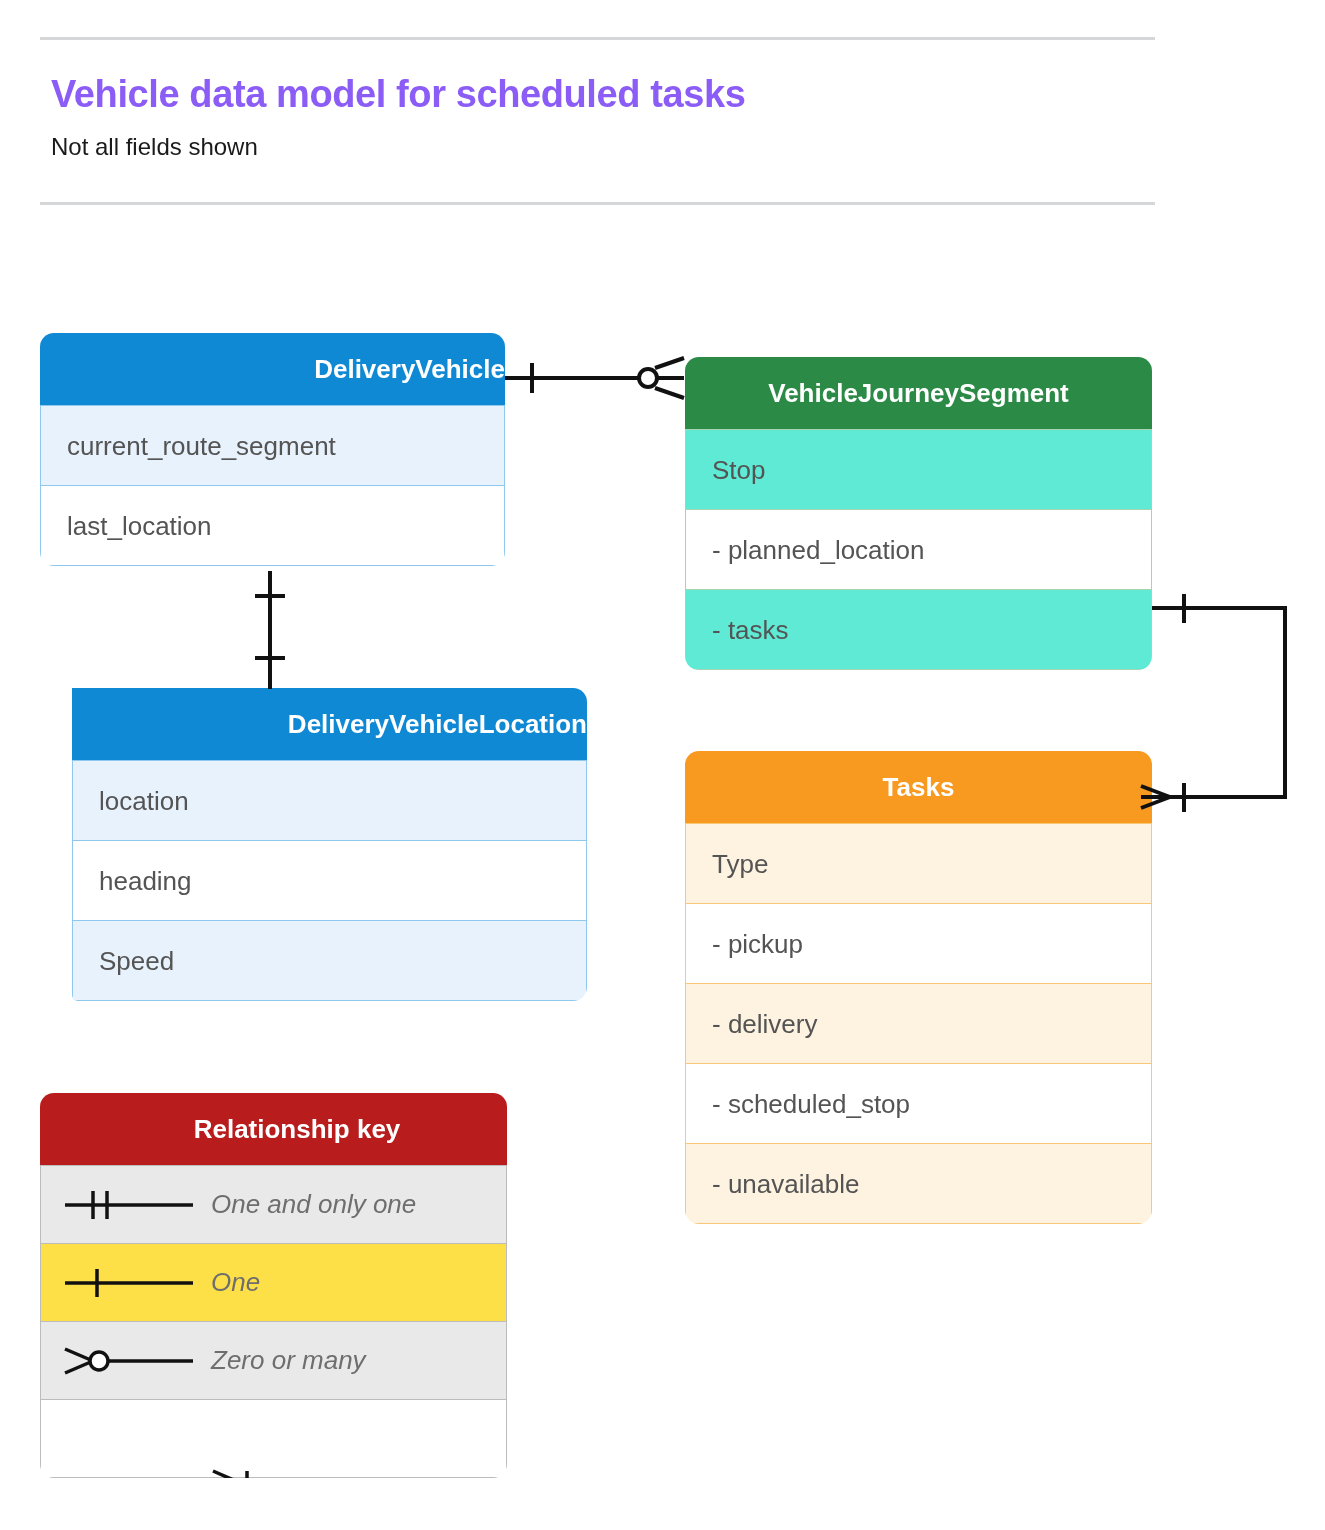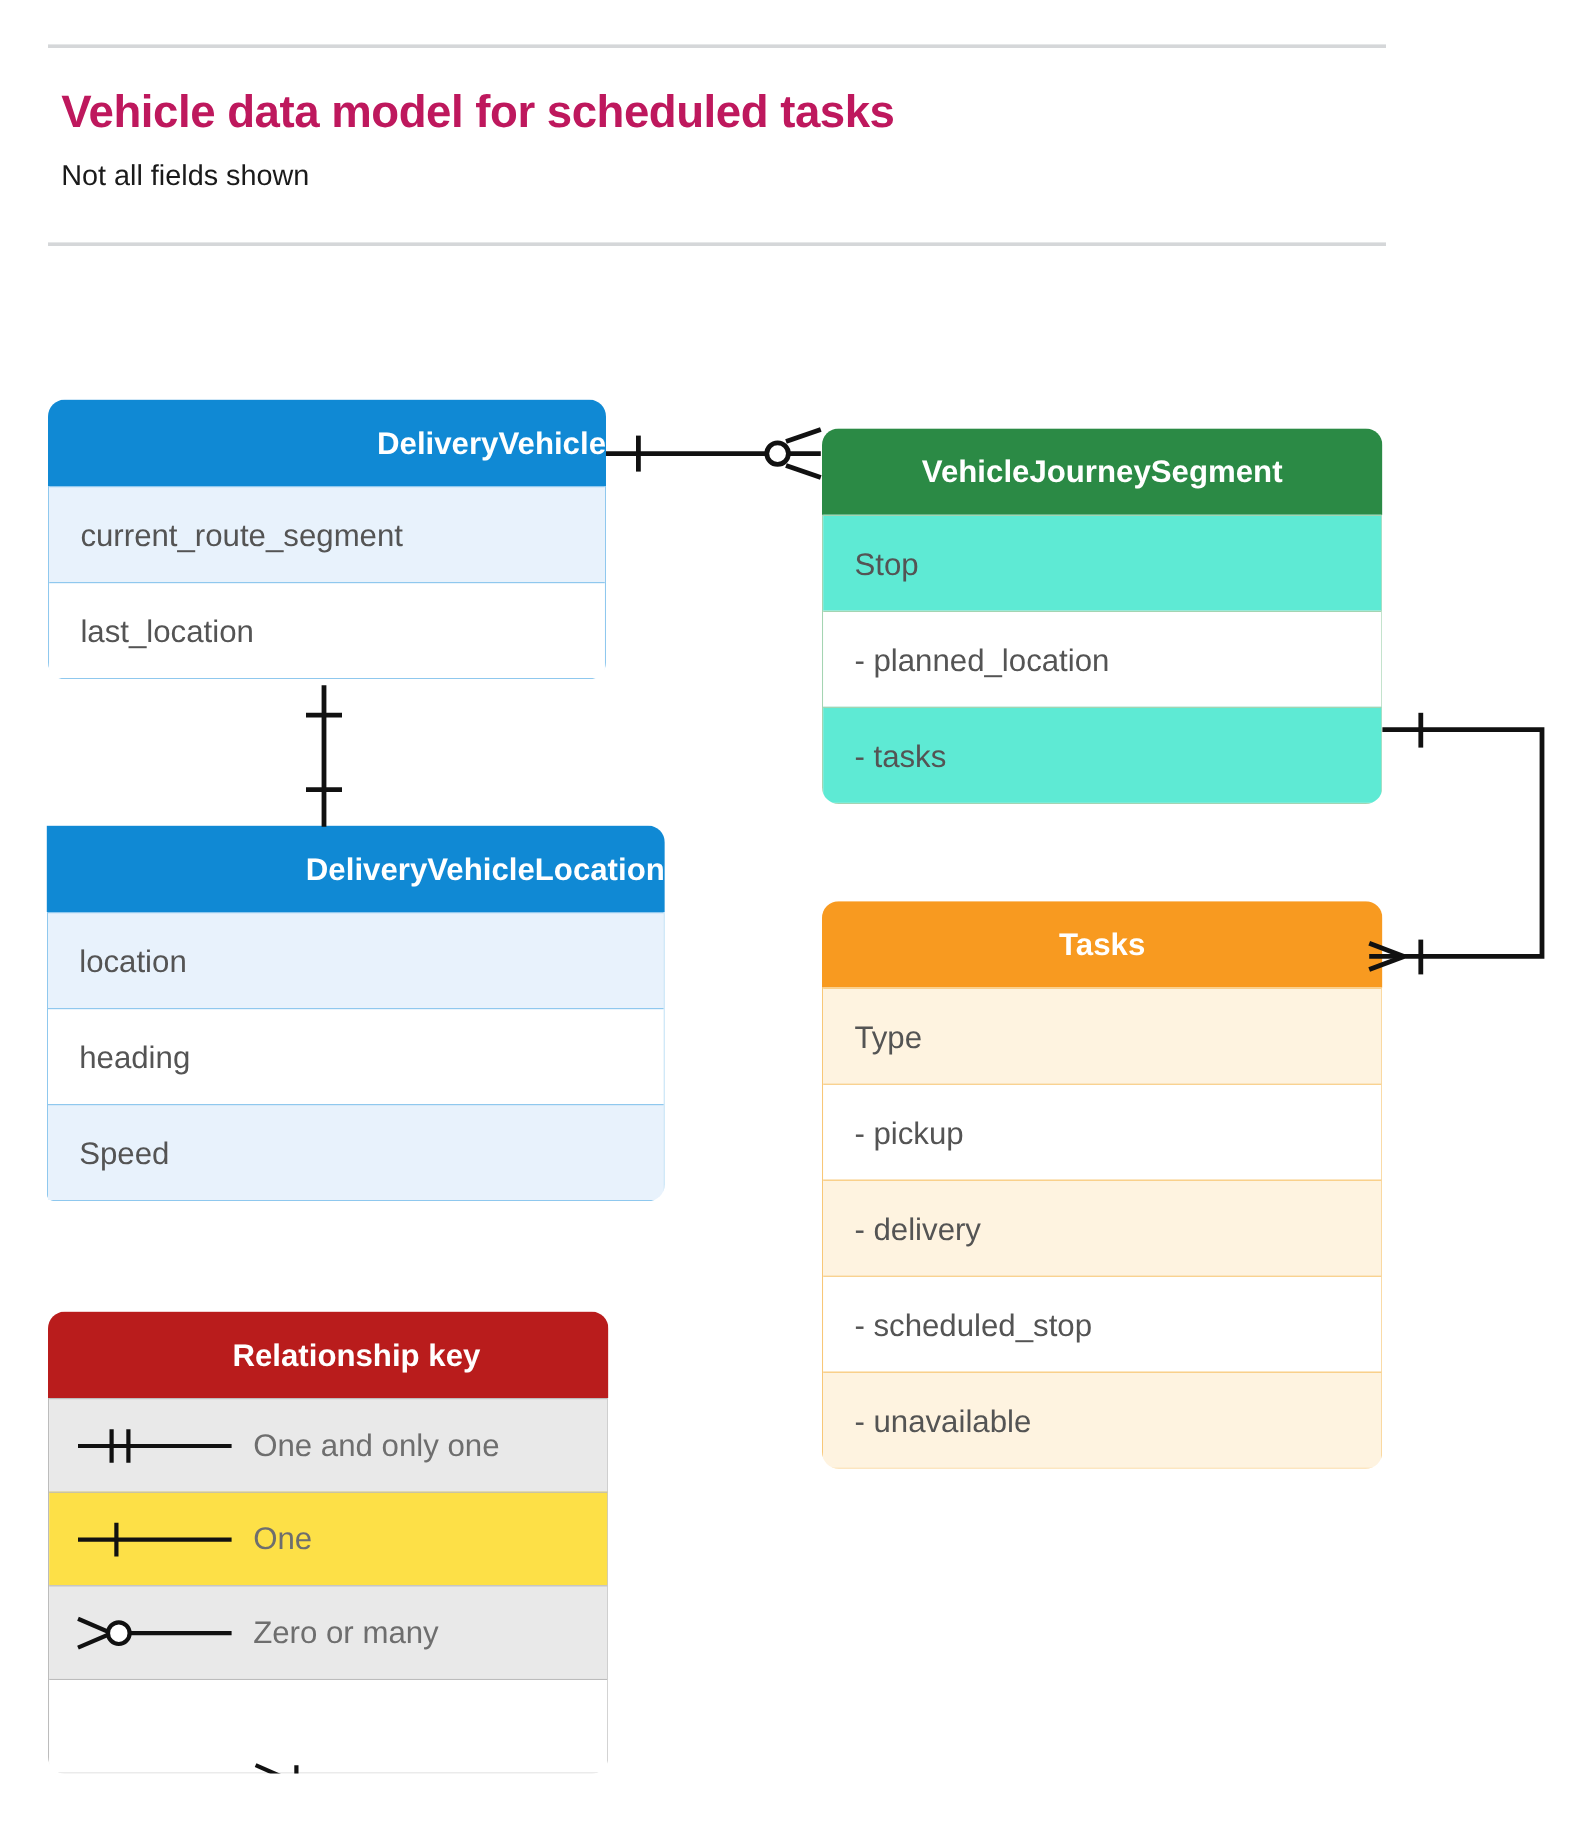--- a/index.html
+++ b/index.html
@@ -25,21 +25,21 @@
   }
   #rule-top { top: 37px; }
   #rule-bottom { top: 202px; }
 
   #page-title {
     position: absolute;
     left: 51px;
     top: 73px;
     font-size: 38px;
     font-weight: bold;
-    color: #be185d;
+    color: #8b5cf6;
     letter-spacing: -0.4px;
     white-space: nowrap;
   }
   #page-subtitle {
     position: absolute;
     left: 51px;
     top: 133px;
     font-size: 24px;
     color: #1a1a1a;
     white-space: nowrap;
@@ -119,20 +119,21 @@
     display: flex;
     align-items: center;
     justify-content: flex-start;
     padding-left: 22px;
     box-sizing: border-box;
   }
   .legend-label {
     font-size: 26px;
     color: #6e6e6e;
     white-space: nowrap;
+    font-style: italic;
   }
 
   
   #connectors {
     position: absolute;
     left: 0; top: 0;
     width: 1325px; height: 1530px;
     pointer-events: none;
   }
 </style>
@@ -154,21 +155,21 @@
 
 <div class="entity theme-green" id="ent-vehicle-journey-segment" style="left:685px; top:333px; width:467px;margin-top:24px;">
   <div class="ent-header">VehicleJourneySegment</div>
   <div class="ent-body">
     <div class="ent-row tint">Stop</div>
     <div class="ent-row plain">-  planned_location</div>
     <div class="ent-row tint">- tasks</div>
   </div>
 </div>
 
-<div class="entity theme-blue" id="ent-delivery-vehicle-location" style="left:23px; top:688px; width:531px;padding-left:16px;">
+<div class="entity theme-blue" id="ent-delivery-vehicle-location" style="left:56px; top:688px; width:531px;padding-left:16px;">
   <div class="ent-header">DeliveryVehicleLocation</div>
   <div class="ent-body">
     <div class="ent-row tint">location</div>
     <div class="ent-row plain">heading</div>
     <div class="ent-row tint">Speed</div>
   </div>
 </div>
 
 <div class="entity theme-orange" id="ent-tasks" style="left:685px; top:751px; width:467px;">
   <div class="ent-header">Tasks</div>

